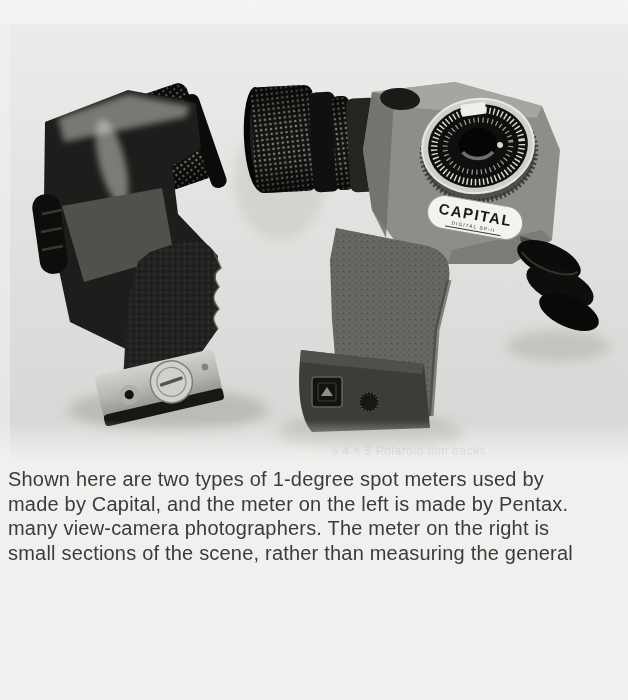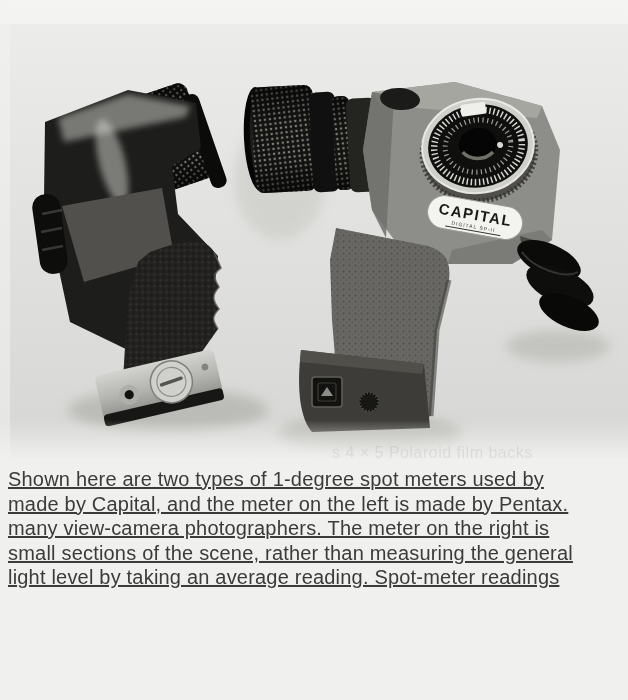--- a/index.html
+++ b/index.html
@@ -6,28 +6,27 @@
   body{
     width:628px;height:700px;overflow:hidden;
     font-family:"Liberation Sans",sans-serif;
     background:#e9e9e7;
   }
   .page{position:relative;width:628px;height:700px;background:#f0f0ee;}
   .photo-wrap{position:absolute;top:0;left:0;width:628px;height:460px;}
   .photo-wrap svg{display:block;}
   .ghost-text{
     position:absolute;top:444px;left:332px;width:290px;
-    font-size:16px;letter-spacing:.5px;color:#6f7a86;opacity:.14;
+    font-size:12px;letter-spacing:.5px;color:#6f7a86;opacity:.14;
     filter:blur(.5px);white-space:nowrap;
   }
   .caption{
     position:absolute;top:467px;left:8px;width:614px;
     font-size:20px;line-height:24.6px;letter-spacing:.2px;
     color:#3b3b39;
-    text-decoration:underline;
   }
   .caption .cap-line{white-space:nowrap;}
 </style>
 </head>
 <body>
 
 <div class="page">
 
   <div class="photo-wrap">
     <svg width="628" height="460" viewBox="0 0 628 460" xmlns="http://www.w3.org/2000/svg">
@@ -186,16 +185,15 @@
     </svg>
   </div>
 
   <div class="ghost-text">s 4 × 5 Polaroid film backs</div>
 
   <div class="caption">
     <div class="cap-line">Shown here are two types of 1-degree spot meters used by</div>
     <div class="cap-line">made by Capital, and the meter on the left is made by Pentax.</div>
     <div class="cap-line">many view-camera photographers. The meter on the right is</div>
     <div class="cap-line">small sections of the scene, rather than measuring the general</div>
-    <div class="cap-line">light level by taking an average reading. Spot-meter readings</div>
   </div>
 
 </div>
 
 </body></html>

